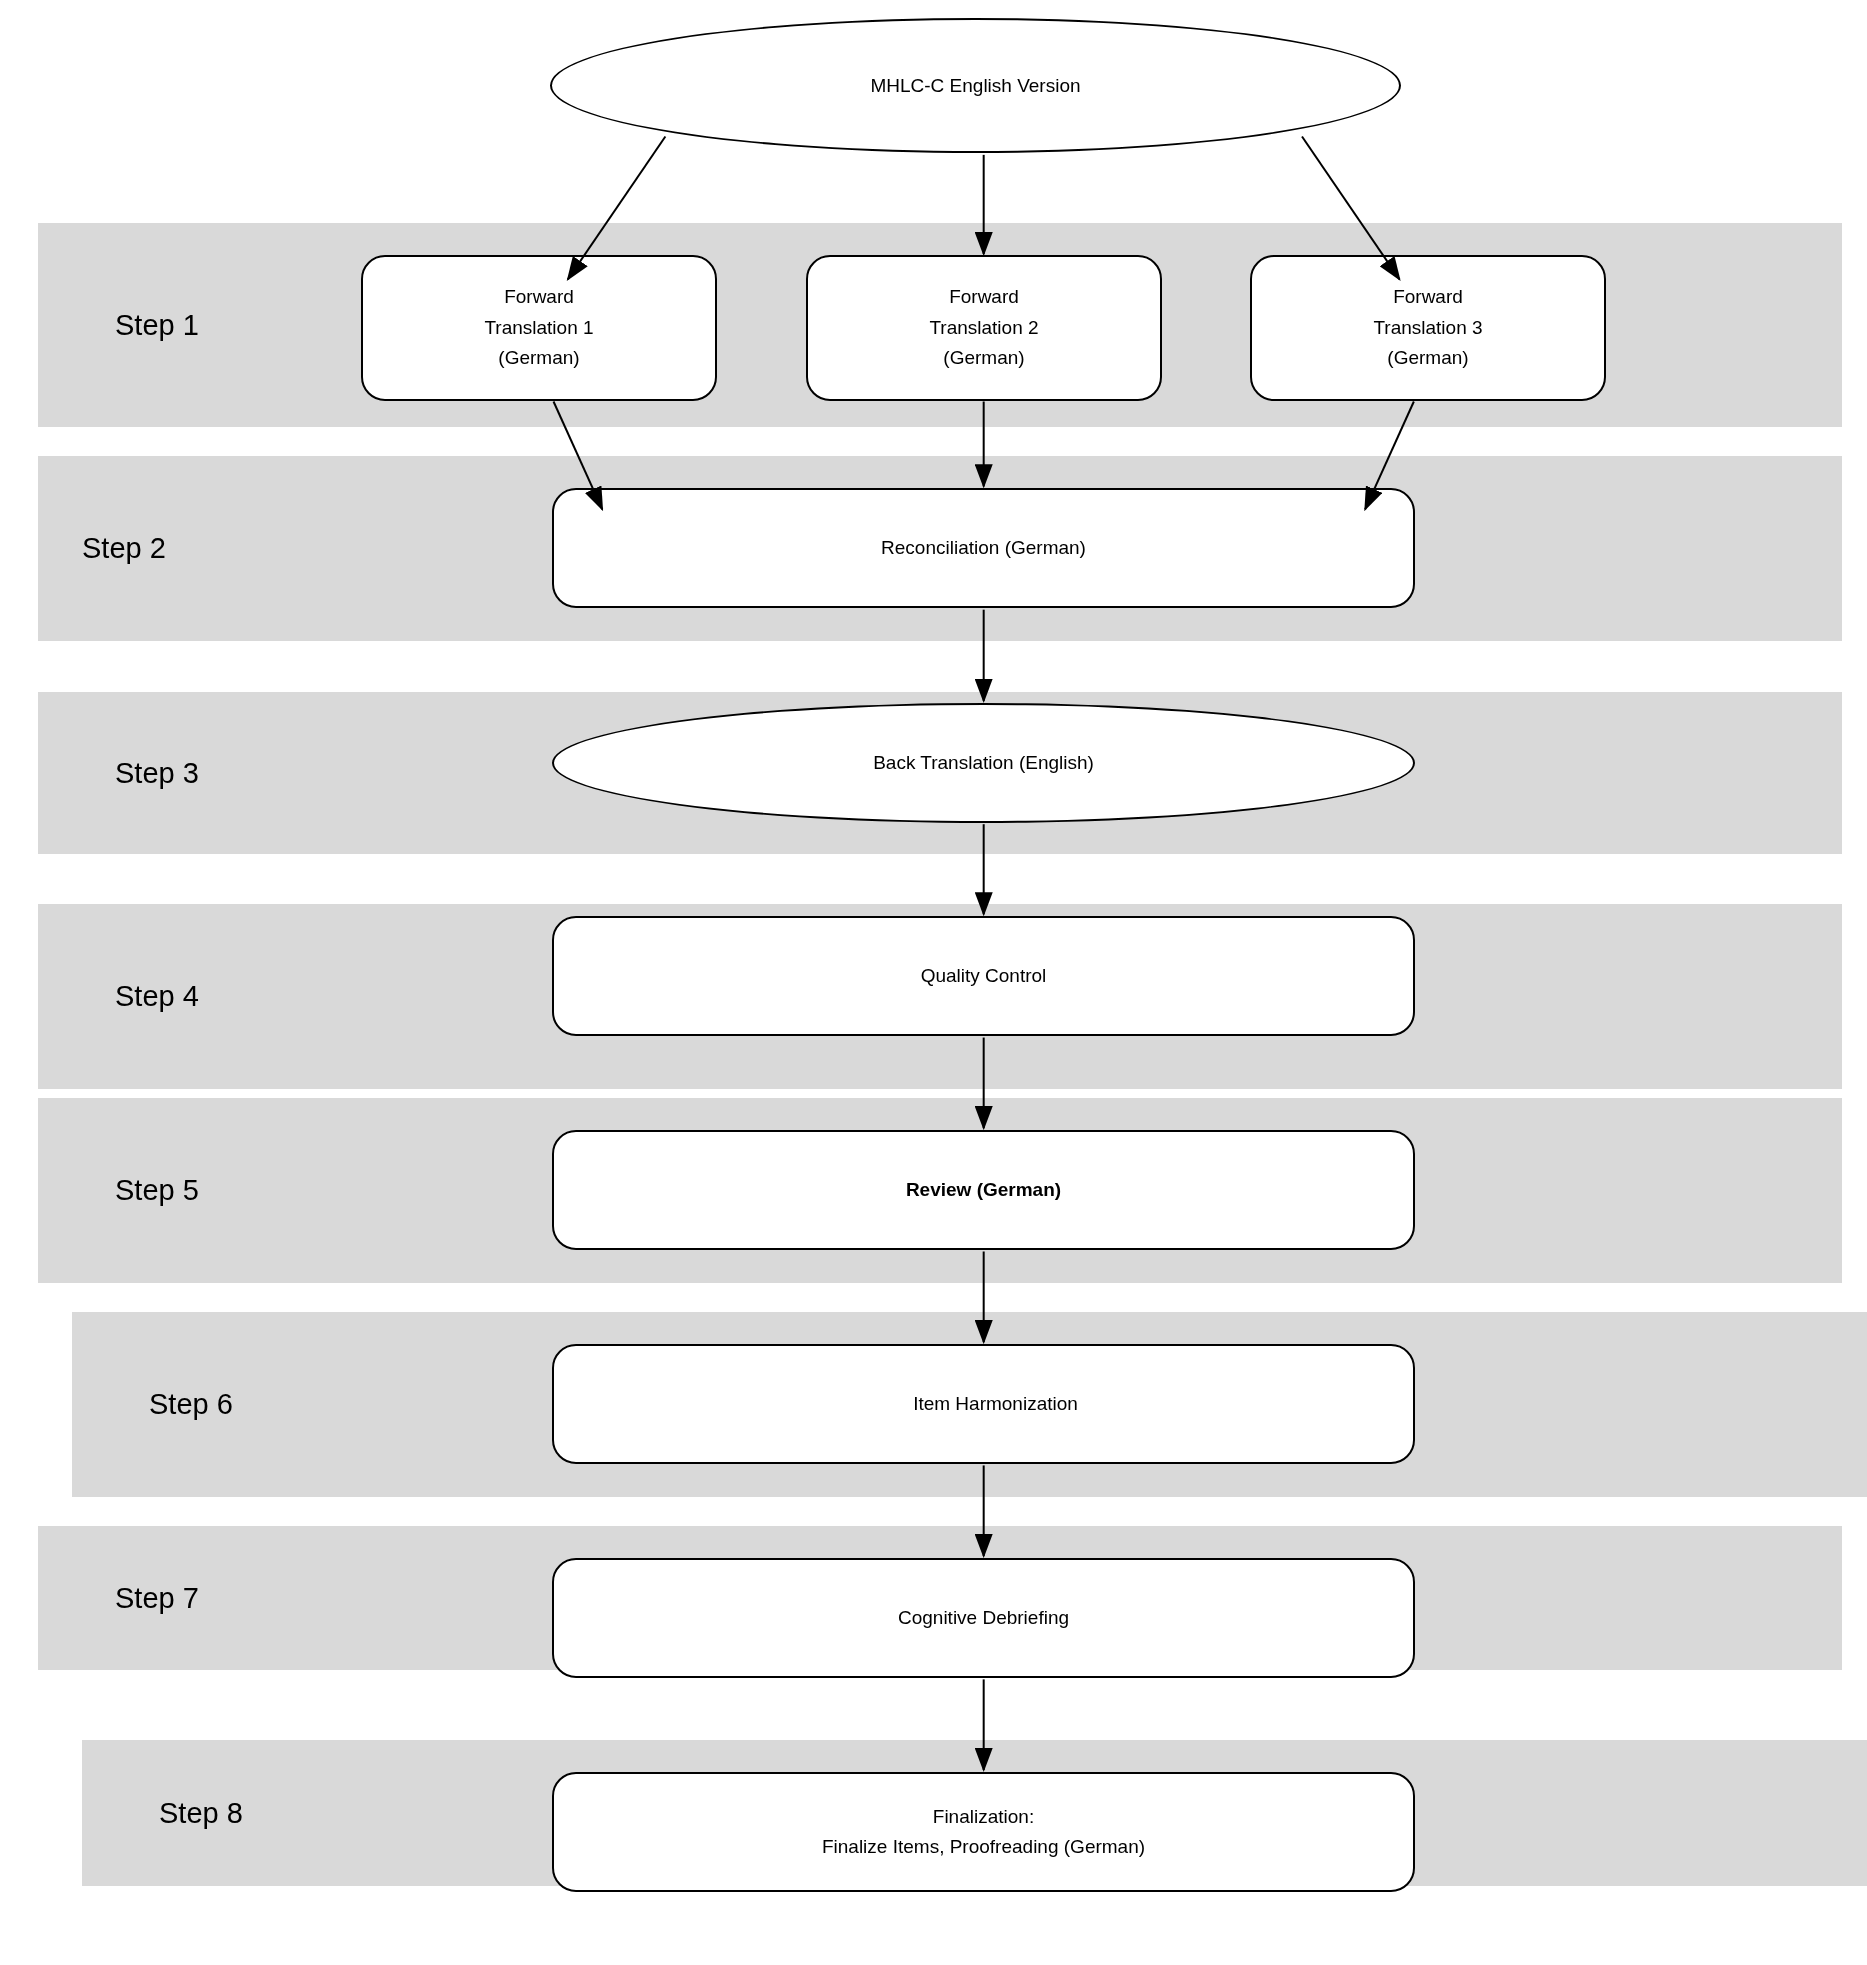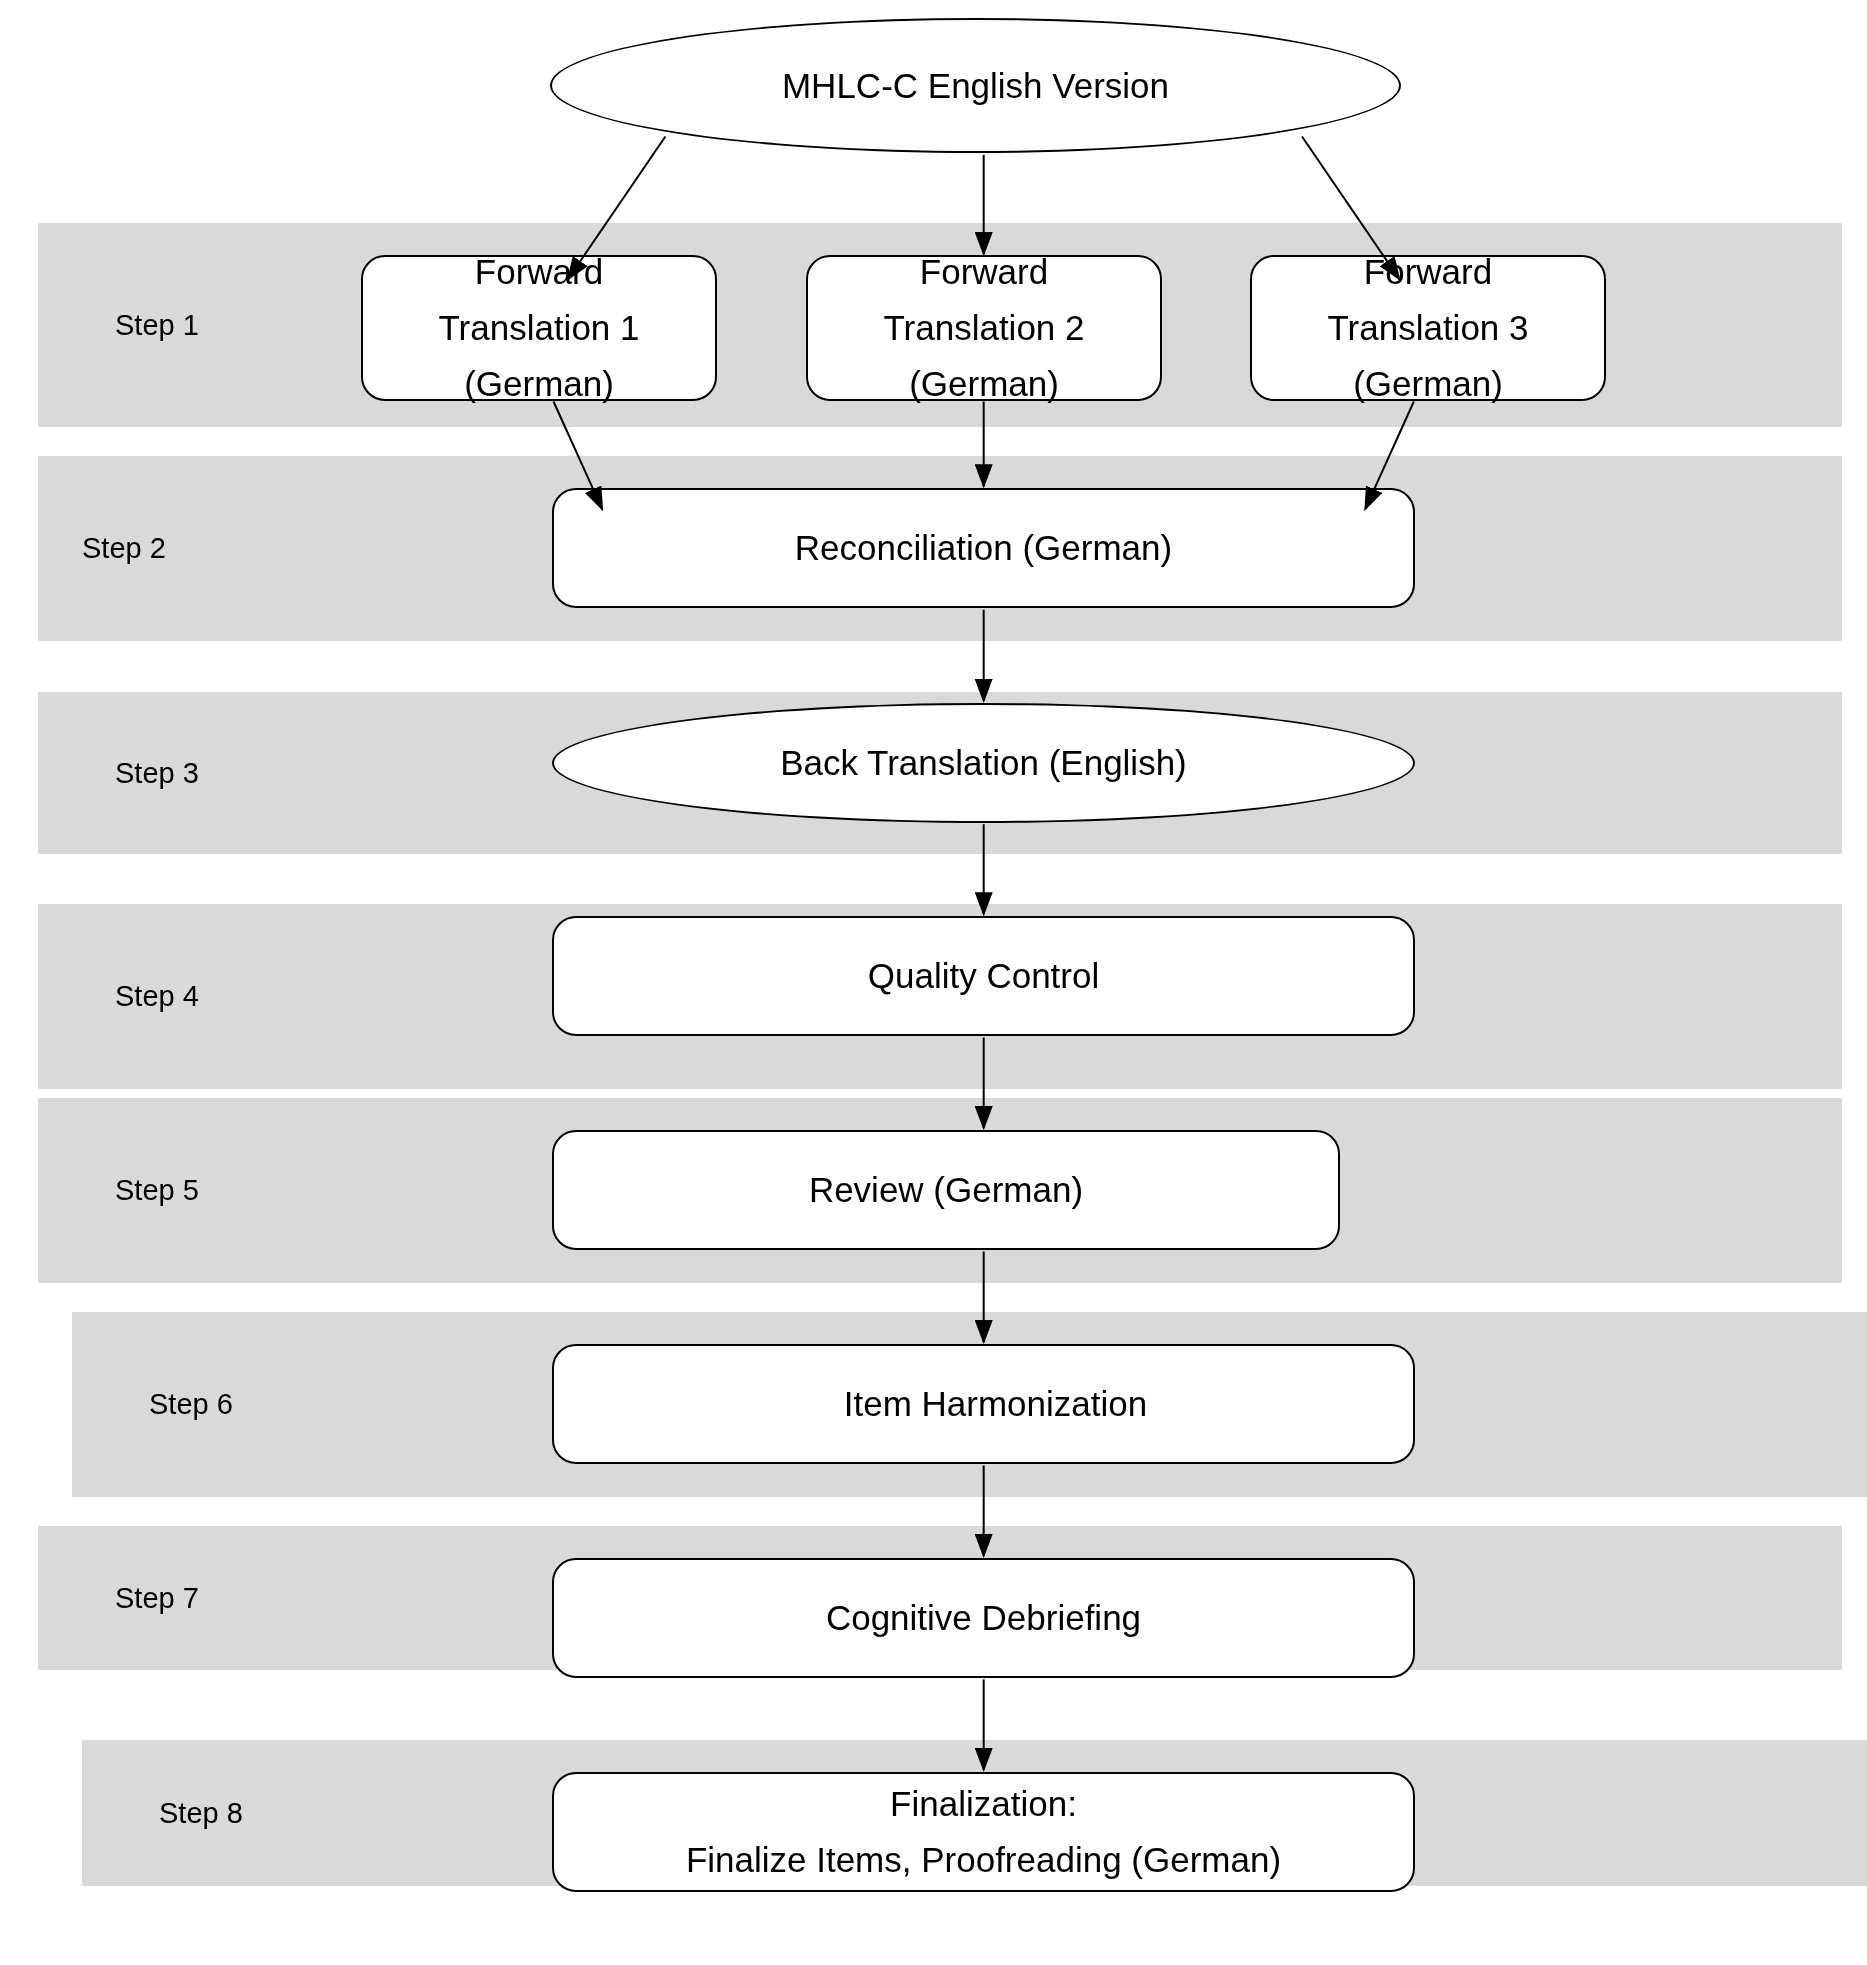--- a/index.html
+++ b/index.html
@@ -39,36 +39,36 @@
     line-height: 1;
     white-space: nowrap;
   }
 
   .node {
     position: absolute;
     background: var(--fill-color);
     border: 2.9px solid var(--stroke-color);
     display: flex; align-items: center; justify-content: center;
     text-align: center;
-    font-size: 35px;
+    font-size: 19px;
     line-height: 1.6;
     white-space: pre-line;
     z-index: 2;
   }
   .rounded { border-radius: 24px; }
   .ellipse { border-radius: 50%; border-width: 2.3px; }
 
   .node-source { left: 550px;  top: 18.4px;   width: 851px; height: 135px; }
   .node-ft1    { left: 361px;  top: 255px;  width: 356px;  height: 146px; }
   .node-ft2    { left: 806px; top: 255px;  width: 356px;  height: 146px; }
   .node-ft3    { left: 1250px; top: 255px;  width: 356px;  height: 146px; }
   .node-recon  { left: 552px;  top: 488px;  width: 863px; height: 120px; }
   .node-back   { left: 552px;  top: 703px; width: 863px; height: 120px; }
   .node-qc     { left: 552px;  top: 916px; width: 863px; height: 120px; }
-  .node-review { left: 552px;  top: 1130px; width: 788px; height: 120px; }
+  .node-review { left: 552px;  top: 1130px; width: 863px; height: 120px; font-weight: bold; }
   .node-harm   { left: 552px;  top: 1344px; width: 863px; height: 120px; padding-left: 24px; }
   .node-debrief{ left: 552px;  top: 1558px; width: 863px; height: 120px; }
   .node-final  { left: 552px;  top: 1772px; width: 863px; height: 120px; }
 
   #arrow-layer {
     position: absolute; left: 0; top: 0;
     width: 1867px; height: 1965px;
     z-index: 3;
     pointer-events: none;
   }

